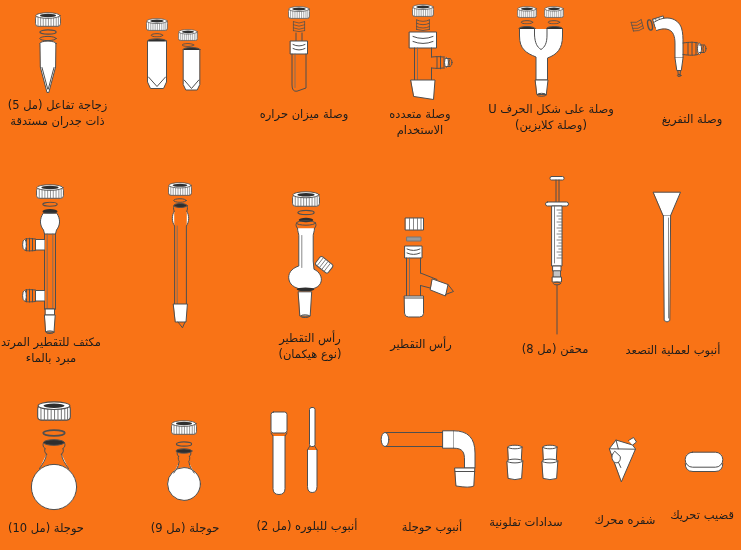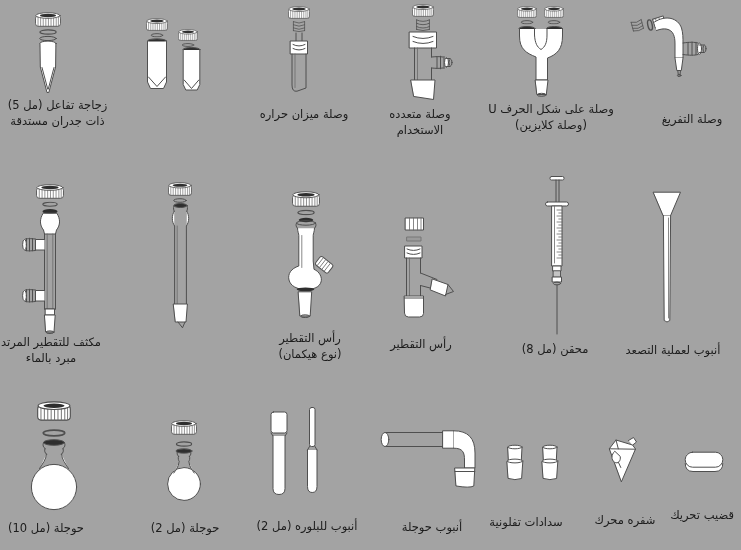--- a/index.html
+++ b/index.html
@@ -1,16 +1,16 @@
 <!DOCTYPE html>
 <html lang="ar"><head>
 <meta charset="utf-8">
 <style>
   html,body{margin:0;padding:0;background:#fff;}
-  #page{position:relative;width:741px;height:550px;background:#a3a3a3;overflow:hidden;
+  #page{position:relative;width:741px;height:550px;background:#f97316;overflow:hidden;
         font-family:"DejaVu Sans",sans-serif;}
   figure.item{margin:0;padding:0;position:absolute;inset:0;pointer-events:none;}
   figure.item > *{pointer-events:auto;}
   .gfx{position:absolute;}
   .lbl{position:absolute;direction:rtl;text-align:center;white-space:pre-line;
        font-size:11.5px;line-height:1.35;color:#1c1c1c;}
   
   svg path, svg rect, svg ellipse, svg circle, svg line{
      stroke:#4f4f4f;stroke-width:1;fill:none;stroke-linecap:round;stroke-linejoin:round;}
   svg .f{fill:#ffffff;}
@@ -275,21 +275,21 @@
     <svg class="gfx" style="left:165px;top:420px" width="38" height="86" viewBox="0 0 38 86">
       <use href="#cap" x="6" y="0" width="26" height="15"></use>
       <use href="#oring" x="10.5" y="21" width="17" height="6"></use>
       <circle class="f" cx="19" cy="64" r="16.4"></circle>
       <path class="f" d="M14 42.5 C13.5 47 11 49.5 8.8 53 M24 42.5 C24.5 47 27 49.5 29.2 53"></path>
       <path d="M12.5 31 C11.7 33.5 12 35 13.5 36.2 M25.5 31 C26.3 33.5 26 35 24.5 36.2"></path>
       <path d="M13.5 36.2 C12.8 38.5 13.5 40.5 14.2 41.5 M24.5 36.2 C25.2 38.5 24.5 40.5 23.8 41.5"></path>
       <ellipse class="d" cx="19" cy="31" rx="7.8" ry="2.1"></ellipse>
       <ellipse cx="19" cy="31" rx="8" ry="2.2"></ellipse>
     </svg>
-    <figcaption class="lbl" style="left:146px;top:521px;width:78px">حوجلة (مل 2)</figcaption>
+    <figcaption class="lbl" style="left:146px;top:521px;width:78px">حوجلة (مل 9)</figcaption>
   </figure>
 
   <figure class="item">
     <svg class="gfx" style="left:268px;top:406px" width="80" height="92" viewBox="0 0 80 92">
       <rect class="f" x="3" y="6" width="16" height="21" rx="2.5"></rect>
       <path d="M3 27 L5 30 M19 27 L17 30"></path>
       <path class="f" d="M5 30 V82.5 Q5 88.5 11 88.5 Q17 88.5 17 82.5 V30"></path>
       <rect class="f" x="41.5" y="1.5" width="5.5" height="39" rx="2"></rect>
       <path d="M41.5 40.5 L39.5 44 M47 40.5 L49 44"></path>
       <path class="f" d="M39.5 44 V80.5 Q39.5 86.5 44.2 86.5 Q49 86.5 49 80.5 V44"></path>

